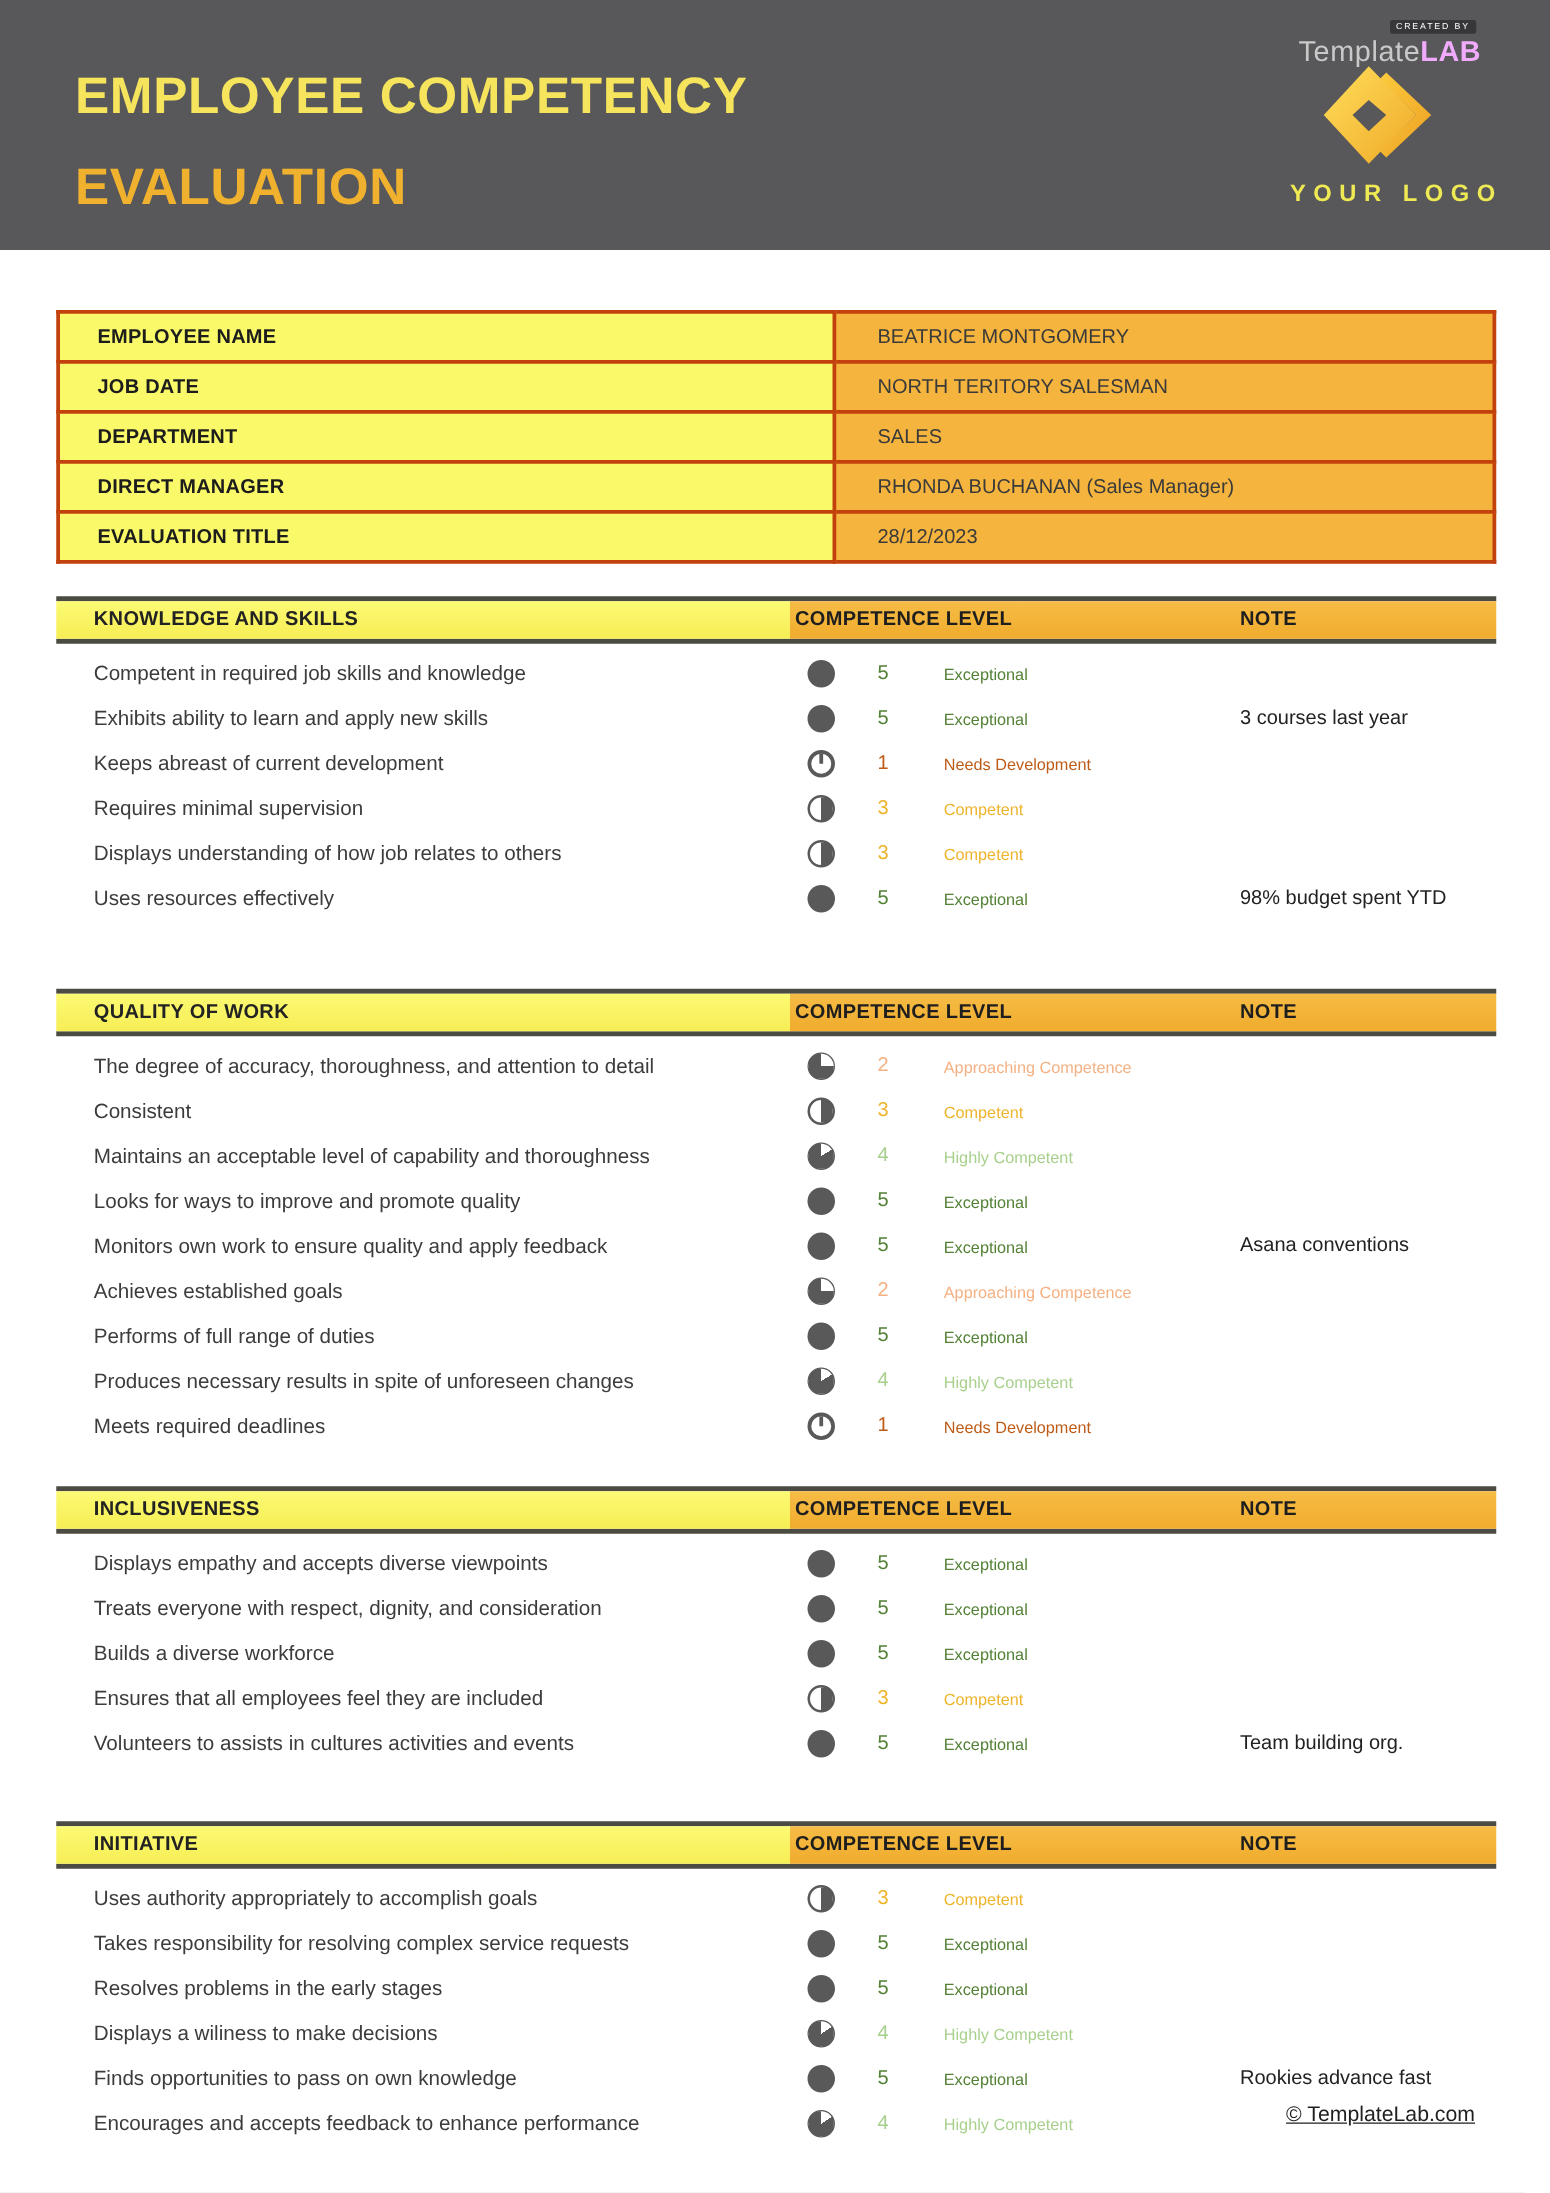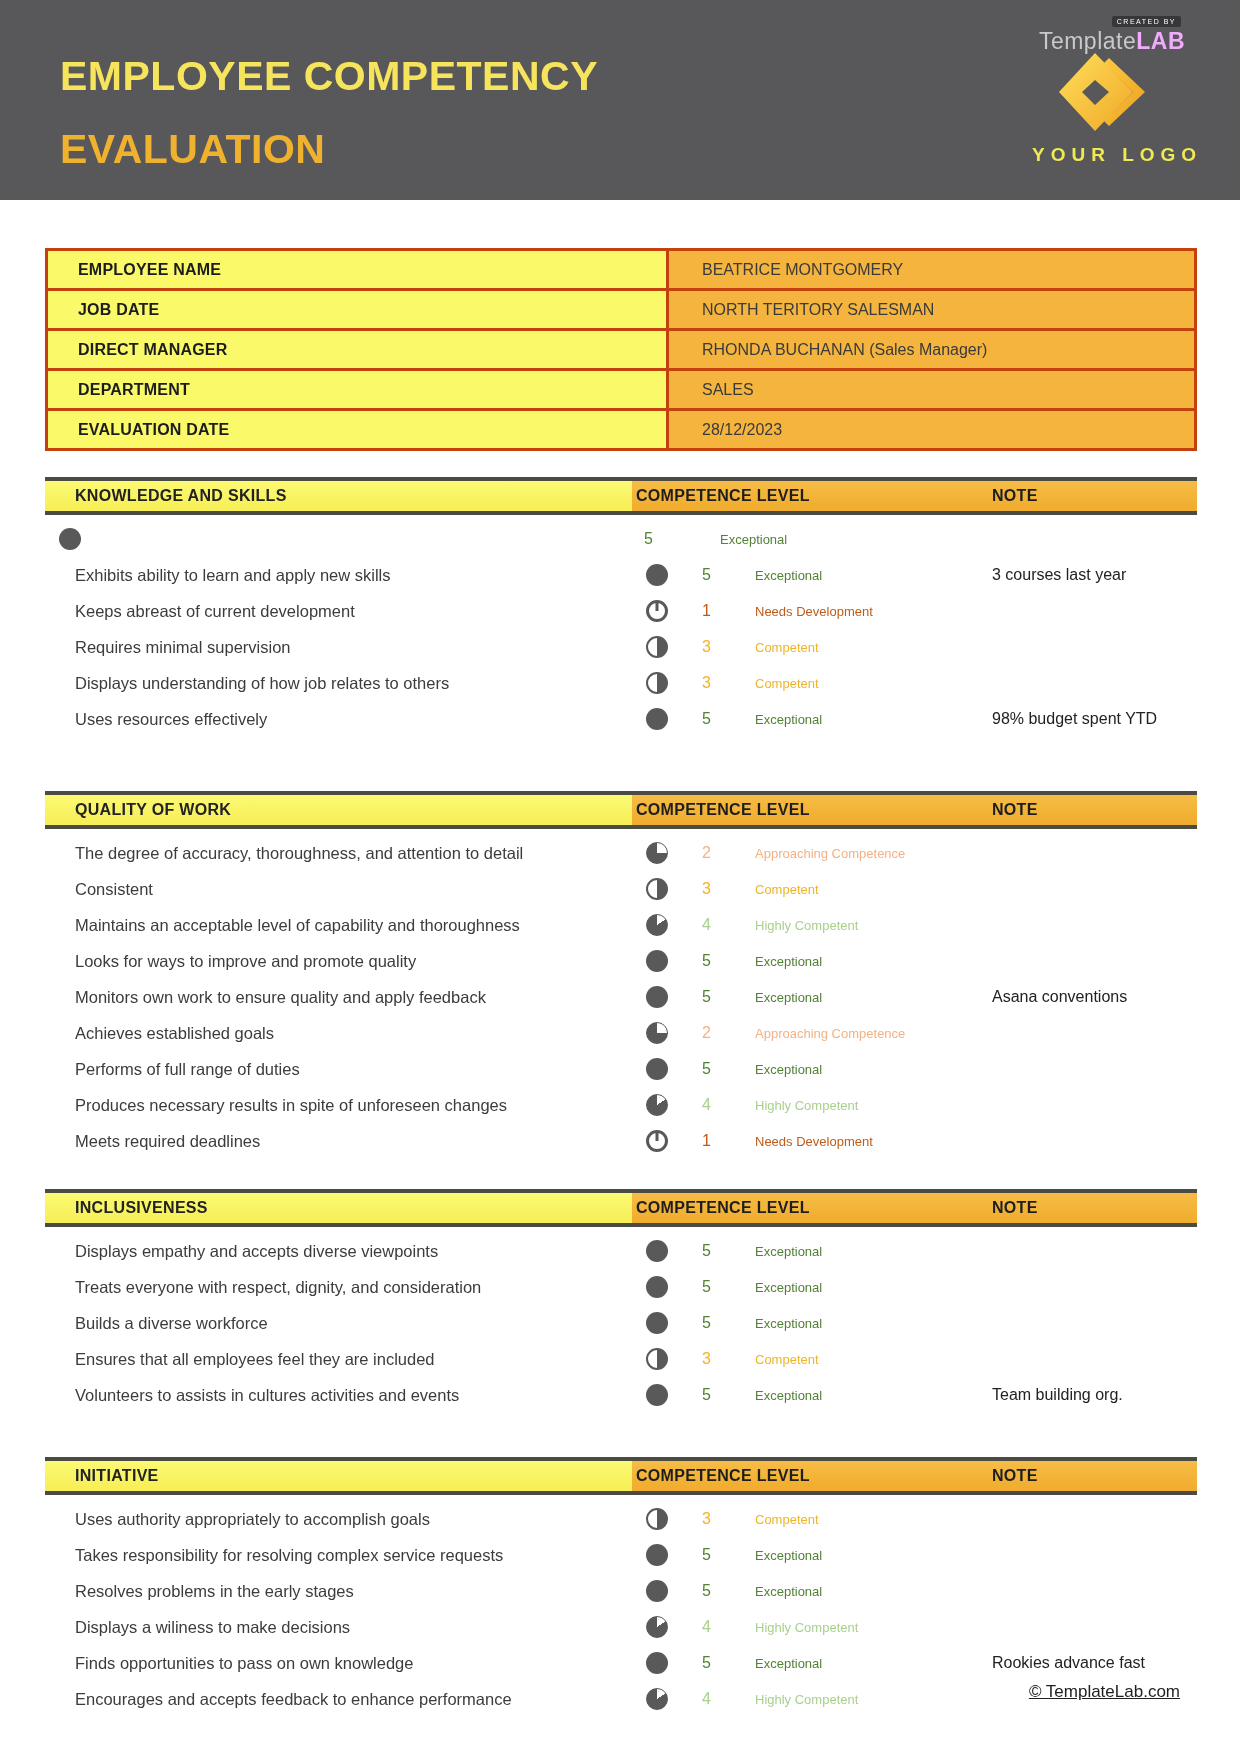--- a/index.html
+++ b/index.html
@@ -147,45 +147,46 @@
     <td class="lbl">EMPLOYEE NAME</td>
     <td class="val">BEATRICE MONTGOMERY</td>
   </tr>
 
   <tr>
     <td class="lbl">JOB DATE</td>
     <td class="val">NORTH TERITORY SALESMAN</td>
   </tr>
 
   <tr>
+    <td class="lbl">DEPARTMENT</td>
+    <td class="val">SALES</td>
+  </tr>
+
+  <tr>
     <td class="lbl">DIRECT MANAGER</td>
     <td class="val">RHONDA BUCHANAN (Sales Manager)</td>
   </tr>
 
   <tr>
-    <td class="lbl">DEPARTMENT</td>
-    <td class="val">SALES</td>
-  </tr>
-
-  <tr>
-    <td class="lbl">EVALUATION DATE</td>
+    <td class="lbl">EVALUATION TITLE</td>
     <td class="val">28/12/2023</td>
   </tr>
 </tbody>
   </table>
 
   <div id="sections">
   <div class="section mt-s1">
     <div class="sec-head">
       <div class="sec-title">KNOWLEDGE AND SKILLS</div>
       <div class="sec-col level">COMPETENCE LEVEL</div>
       <div class="sec-col note">NOTE</div>
     </div>
     <div class="sec-rows">
   <div class="crow">
+    <div class="skill">Competent in required job skills and knowledge</div>
     <div class="iconcell">
               <span class="pie pie-5"></span>
             </div>
     <div class="score" style="color: rgb(83, 129, 53);">5</div>
     <div class="level" style="color: rgb(83, 129, 53);">Exceptional</div>
     <div class="note"></div>
   </div>
 
   <div class="crow">
     <div class="skill">Exhibits ability to learn and apply new skills</div>

